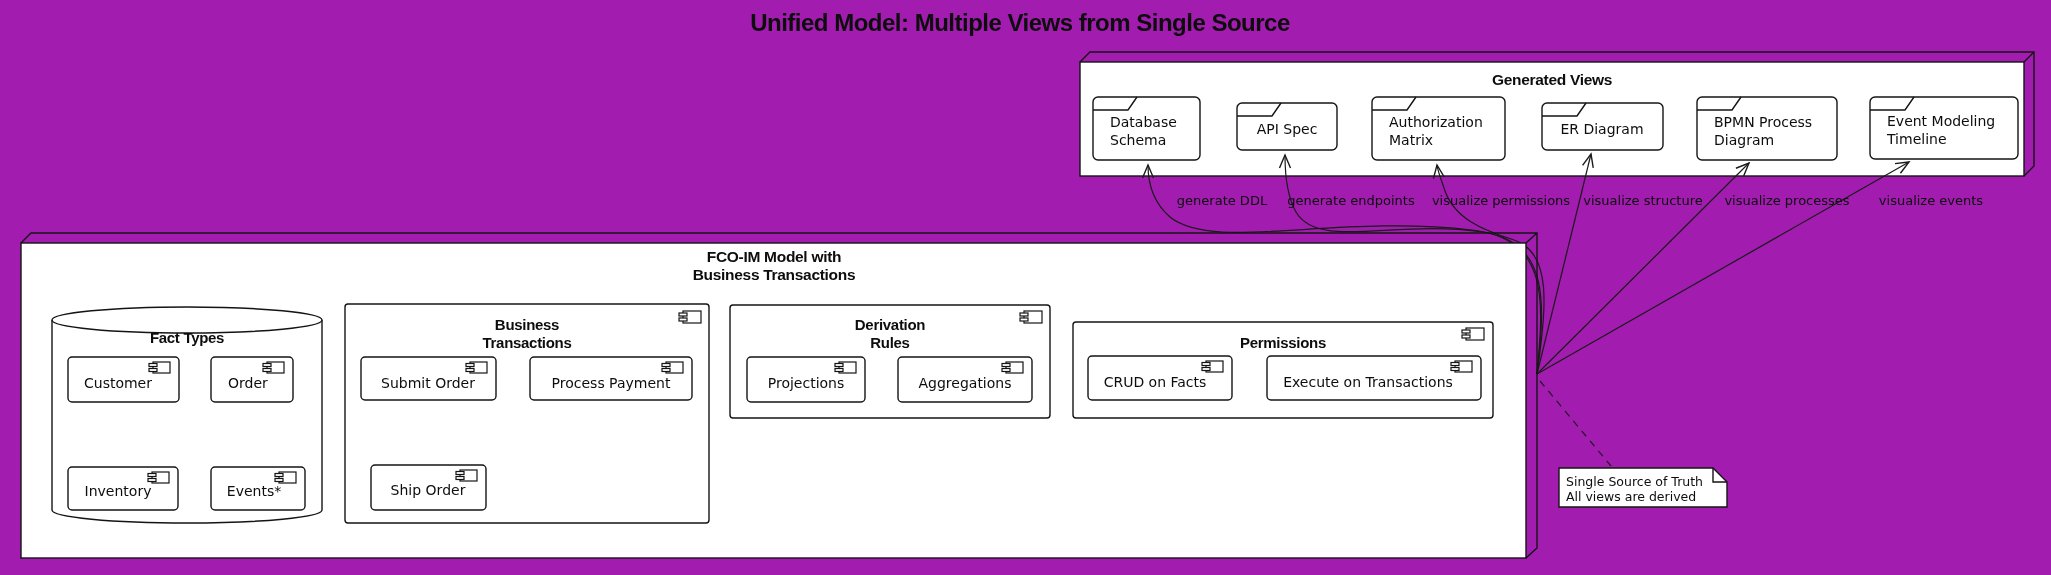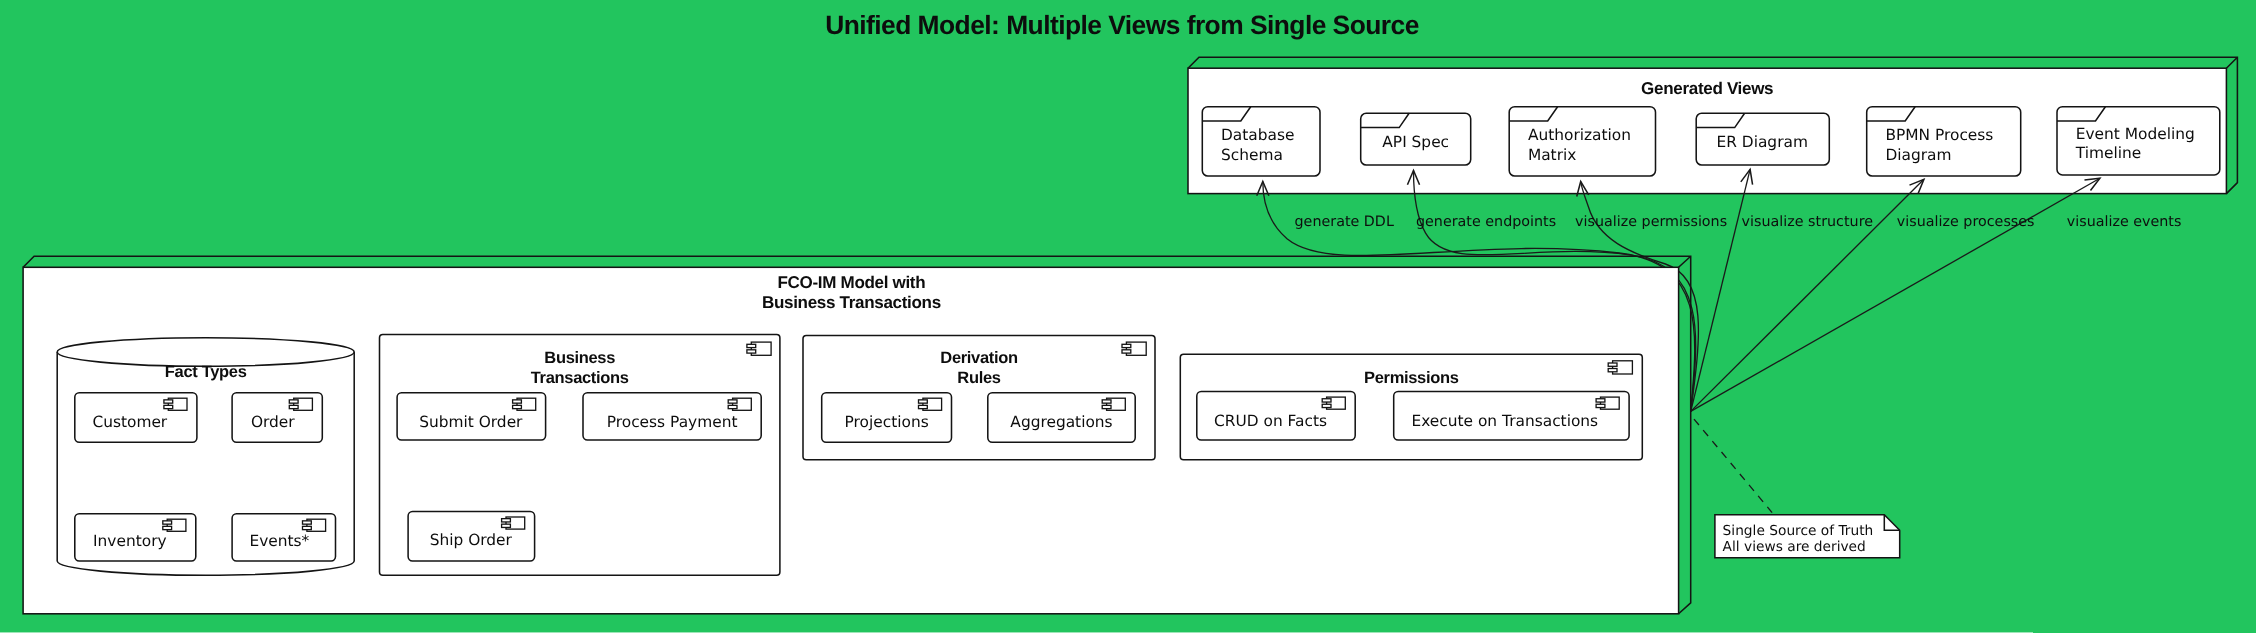--- a/index.html
+++ b/index.html
@@ -1,16 +1,16 @@
 <!DOCTYPE html>
 <html><head>
 <meta charset="utf-8">
 <style>
   html,body{margin:0;padding:0;background:#ffffff;}
-  .canvas-wrap{position:relative;width:2051px;height:575px;background:#22c55e;overflow:hidden;}
+  .canvas-wrap{position:relative;width:2051px;height:575px;background:#a21caf;overflow:hidden;}
   svg{display:block;}
   text{font-family:"DejaVu Sans",sans-serif;fill:#0d0d0d;}
   .big-title{font-family:"Liberation Sans",sans-serif;font-weight:bold;font-size:24px;letter-spacing:-0.5px;}
   .node-title{font-family:"Liberation Sans",sans-serif;font-weight:bold;font-size:15.5px;letter-spacing:-0.3px;}
   .comp-title{font-family:"Liberation Sans",sans-serif;font-weight:bold;font-size:15px;letter-spacing:-0.3px;}
   .comp-label{font-size:14px;}
   .edge-label{font-size:13px;}
   .note-label{font-size:12.5px;}
   .shape{fill:#ffffff;stroke:#141414;stroke-width:1.4;}
   .thin{fill:none;stroke:#141414;stroke-width:1.4;}

